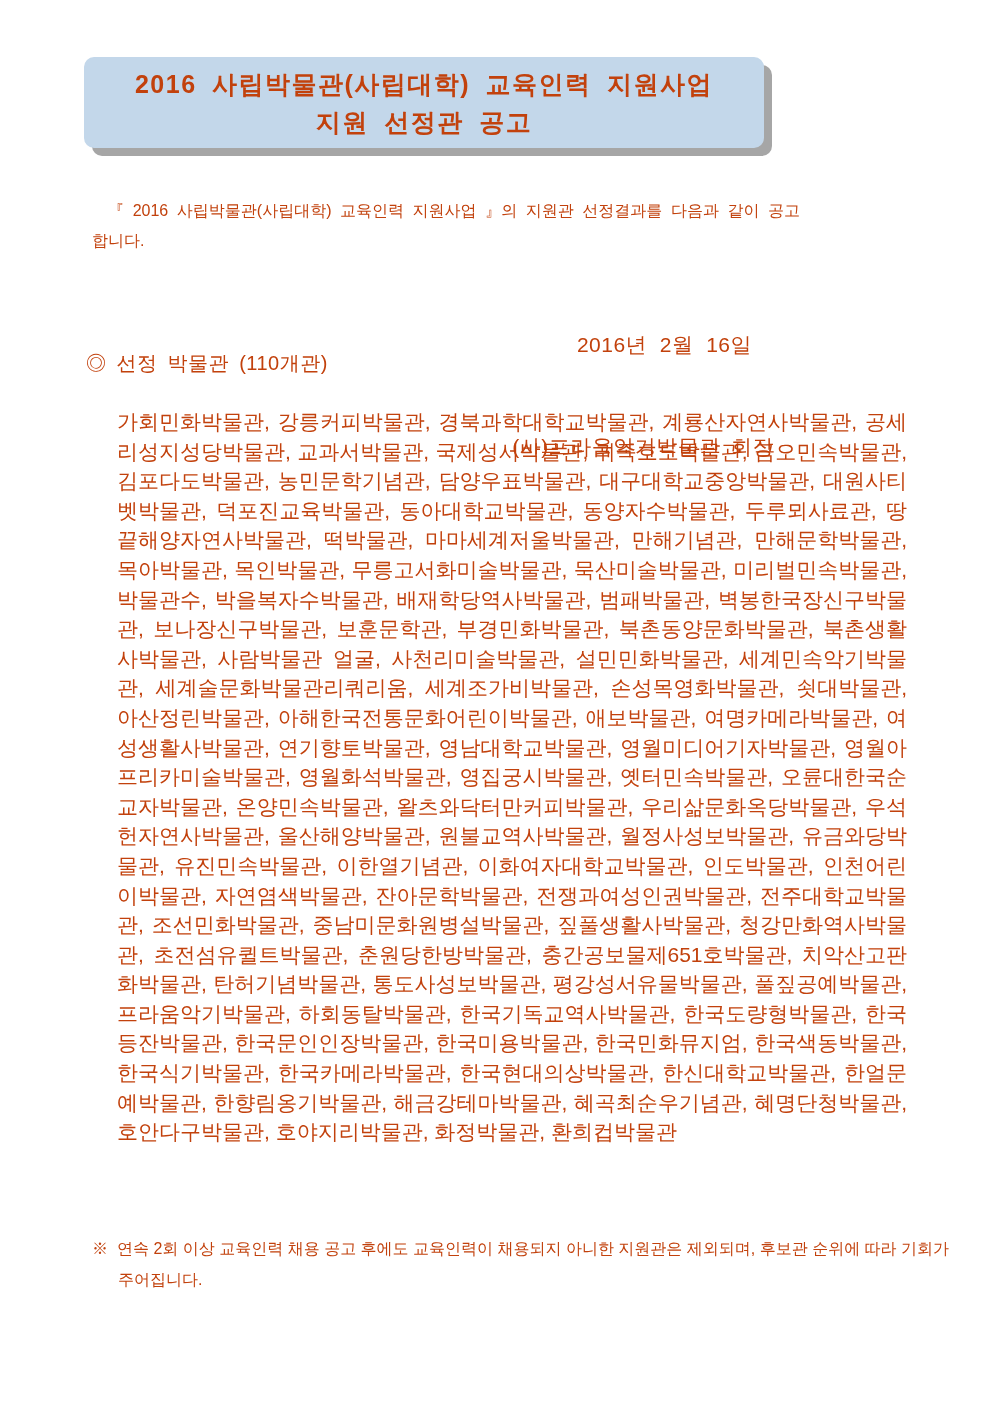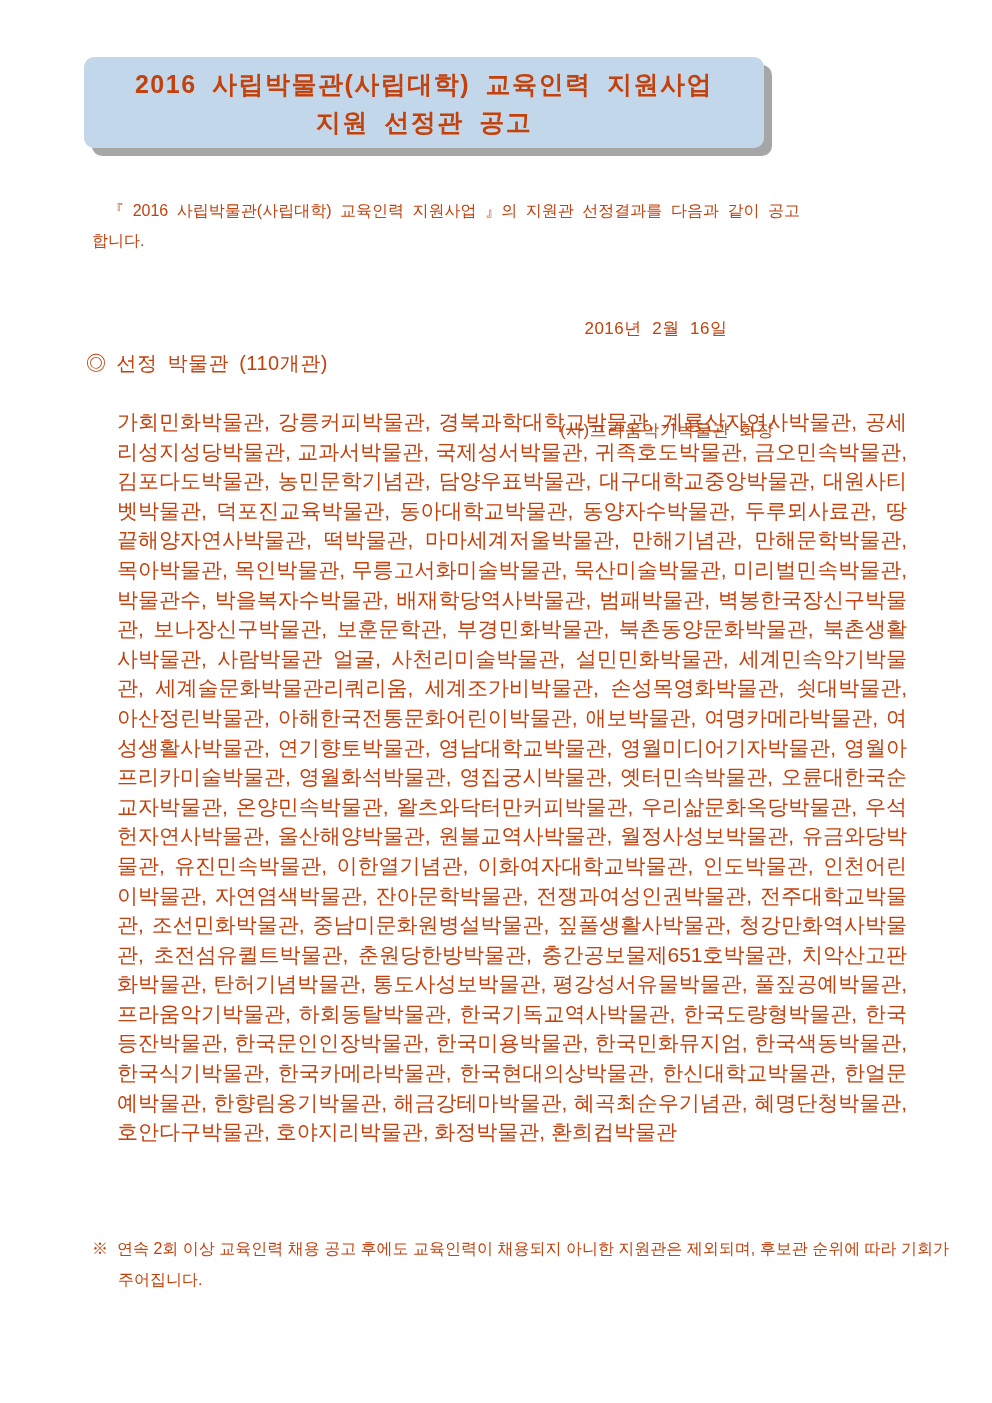--- a/index.html
+++ b/index.html
@@ -37,23 +37,23 @@
     width: 708px;
     margin: 8px;
     font-size: 16px;
     line-height: 30px;
     text-align: justify;
     text-indent: 16px;
     word-spacing: 4px;
   }
   .date-block {
     position: absolute;
-    right: 218px; top: 244px;
-    text-align: center;
-    font-size: 17px;
+    right: 218px; top: 260px;
+    text-align: right;
+    font-size: 21px;
     line-height: 34px;
     white-space: pre-wrap;
   }
   .date-line { padding-right: 22px; letter-spacing: 0.5px; }
   .signature-line { letter-spacing: 0.5px; word-spacing: 4px; }
   .section-heading {
     position: absolute;
     left: 70px; top: 334px;
     margin: 16px;
     font-size: 20px;

